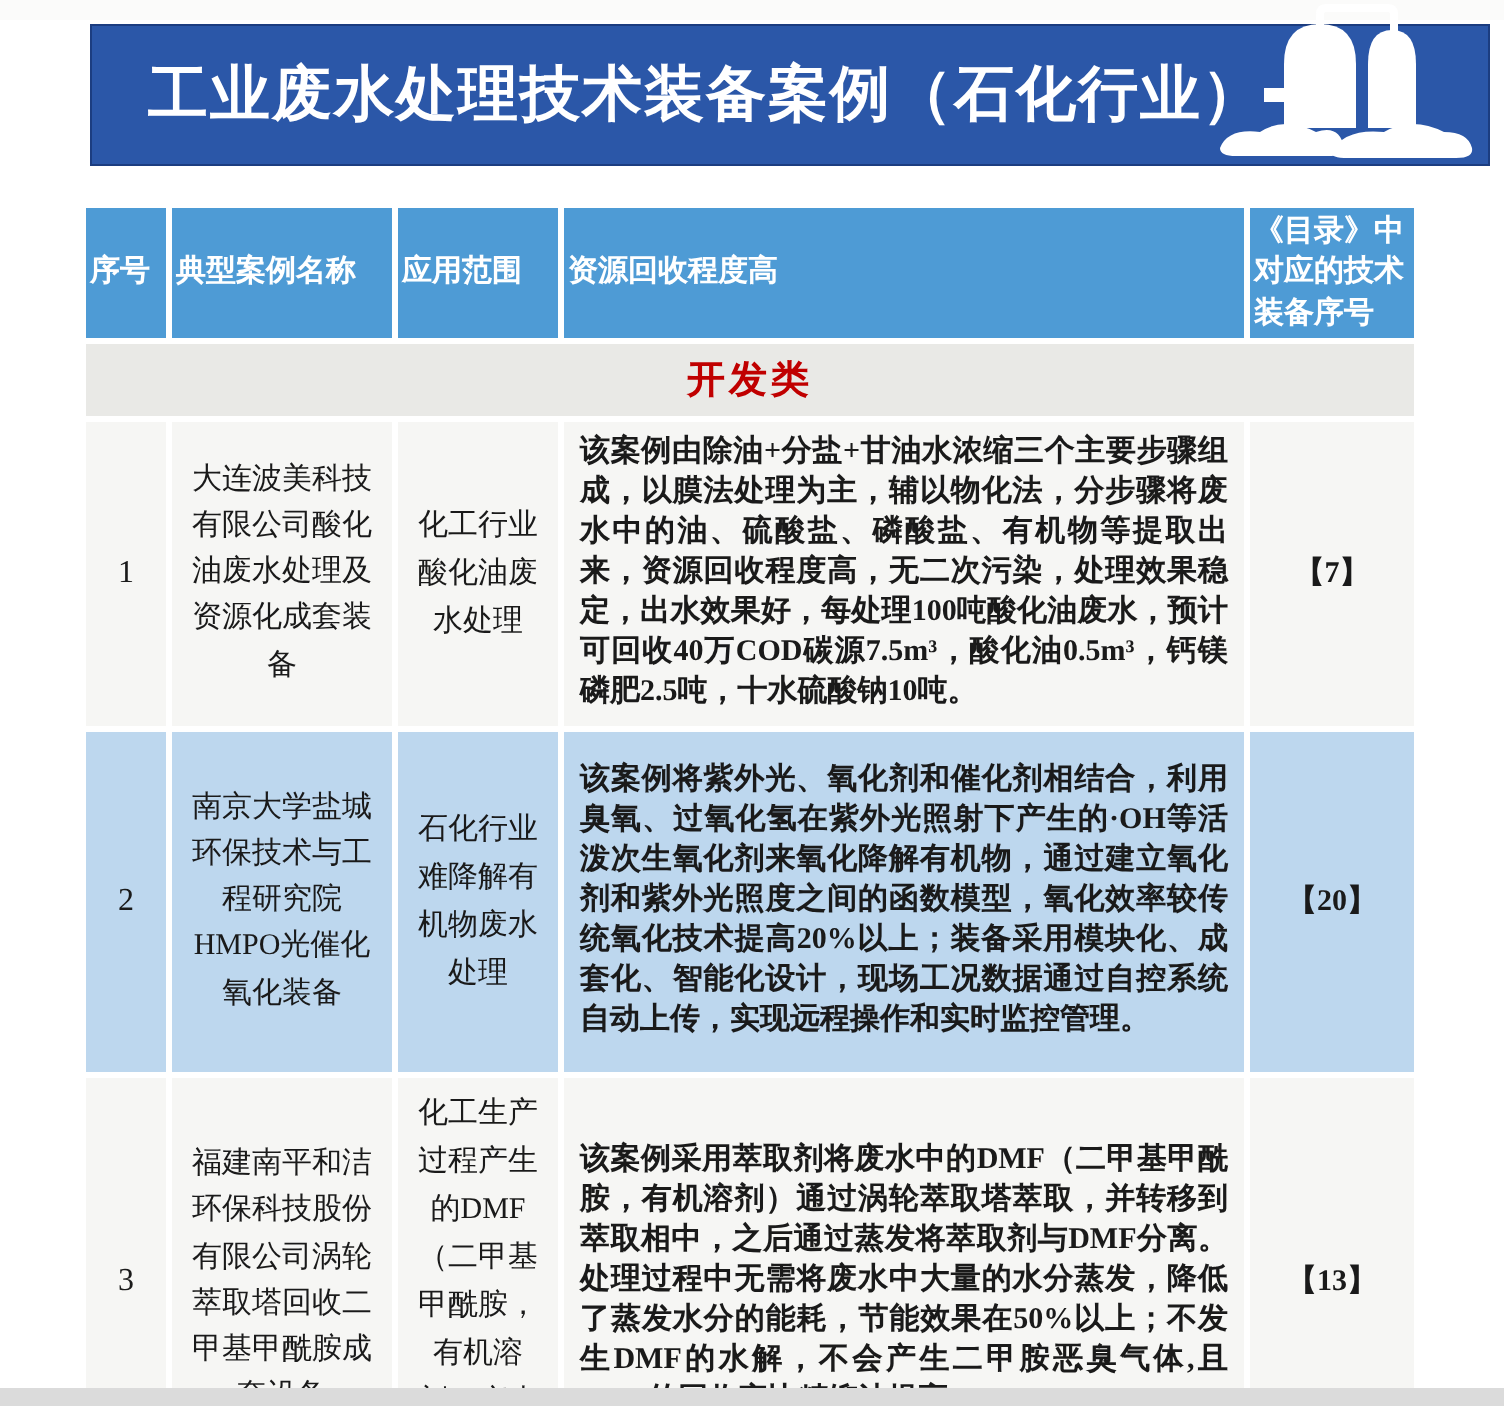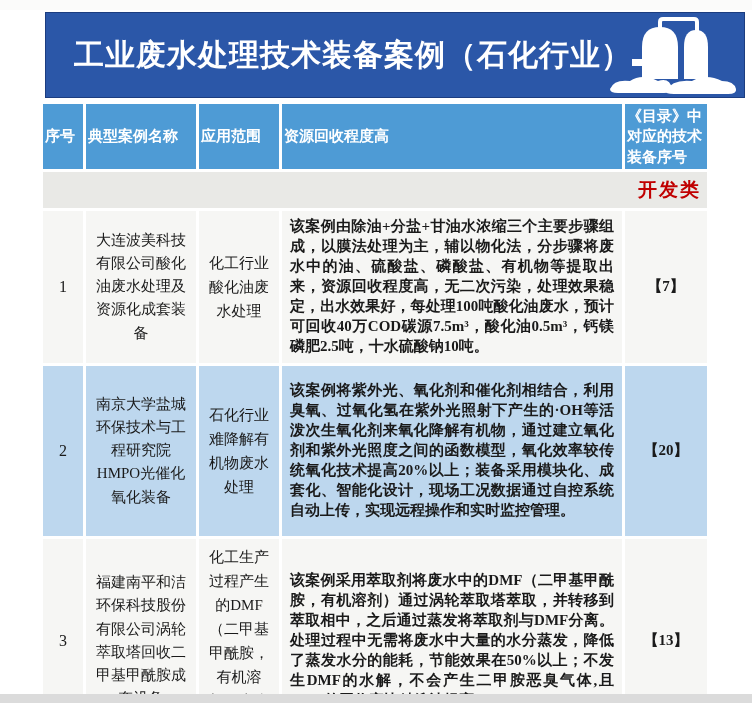--- a/index.html
+++ b/index.html
@@ -16,21 +16,21 @@
     width: 752px;
     height: 703px;
     background: #ffffff;
   }
   
   .title-band {
     position: absolute;
     left: 45px;
     top: 12px;
     width: 700px;
-    height: 86px;
+    height: 71px;
     background: #2B57A8;
     border: 1px solid #1C3D80;
     box-sizing: border-box;
     display: flex;
     align-items: center;
   }
   .title-text {
     color: #ffffff;
     font-family: "Liberation Sans", sans-serif;
     font-weight: bold;
@@ -77,21 +77,21 @@
     color: #1a1a1a;
     vertical-align: middle;
     padding: 4px 6px;
     box-sizing: border-box;
   }
   tr.category-row td {
     background: #E9E9E6;
     color: #C00000;
     font-weight: bold;
     font-size: 19px;
-    text-align: right;
+    text-align: center;
     height: 36px;
     letter-spacing: 2px;
   }
   tr.row-light td { background: #F6F6F4; }
   tr.row-blue  td { background: #BDD7EE; }
   .cell-no   { text-align: center; font-size: 16px; }
   .cell-name { line-height: 1.55; padding: 6px 6px; text-align: center; }
   .cell-scope{ line-height: 1.6;  padding: 6px 5px; text-align: center; }
   .cell-desc { text-align: justify; line-height: 1.33; padding: 5px 8px; font-weight: bold; }
   .cell-cat  { text-align: center; font-weight: bold; }

